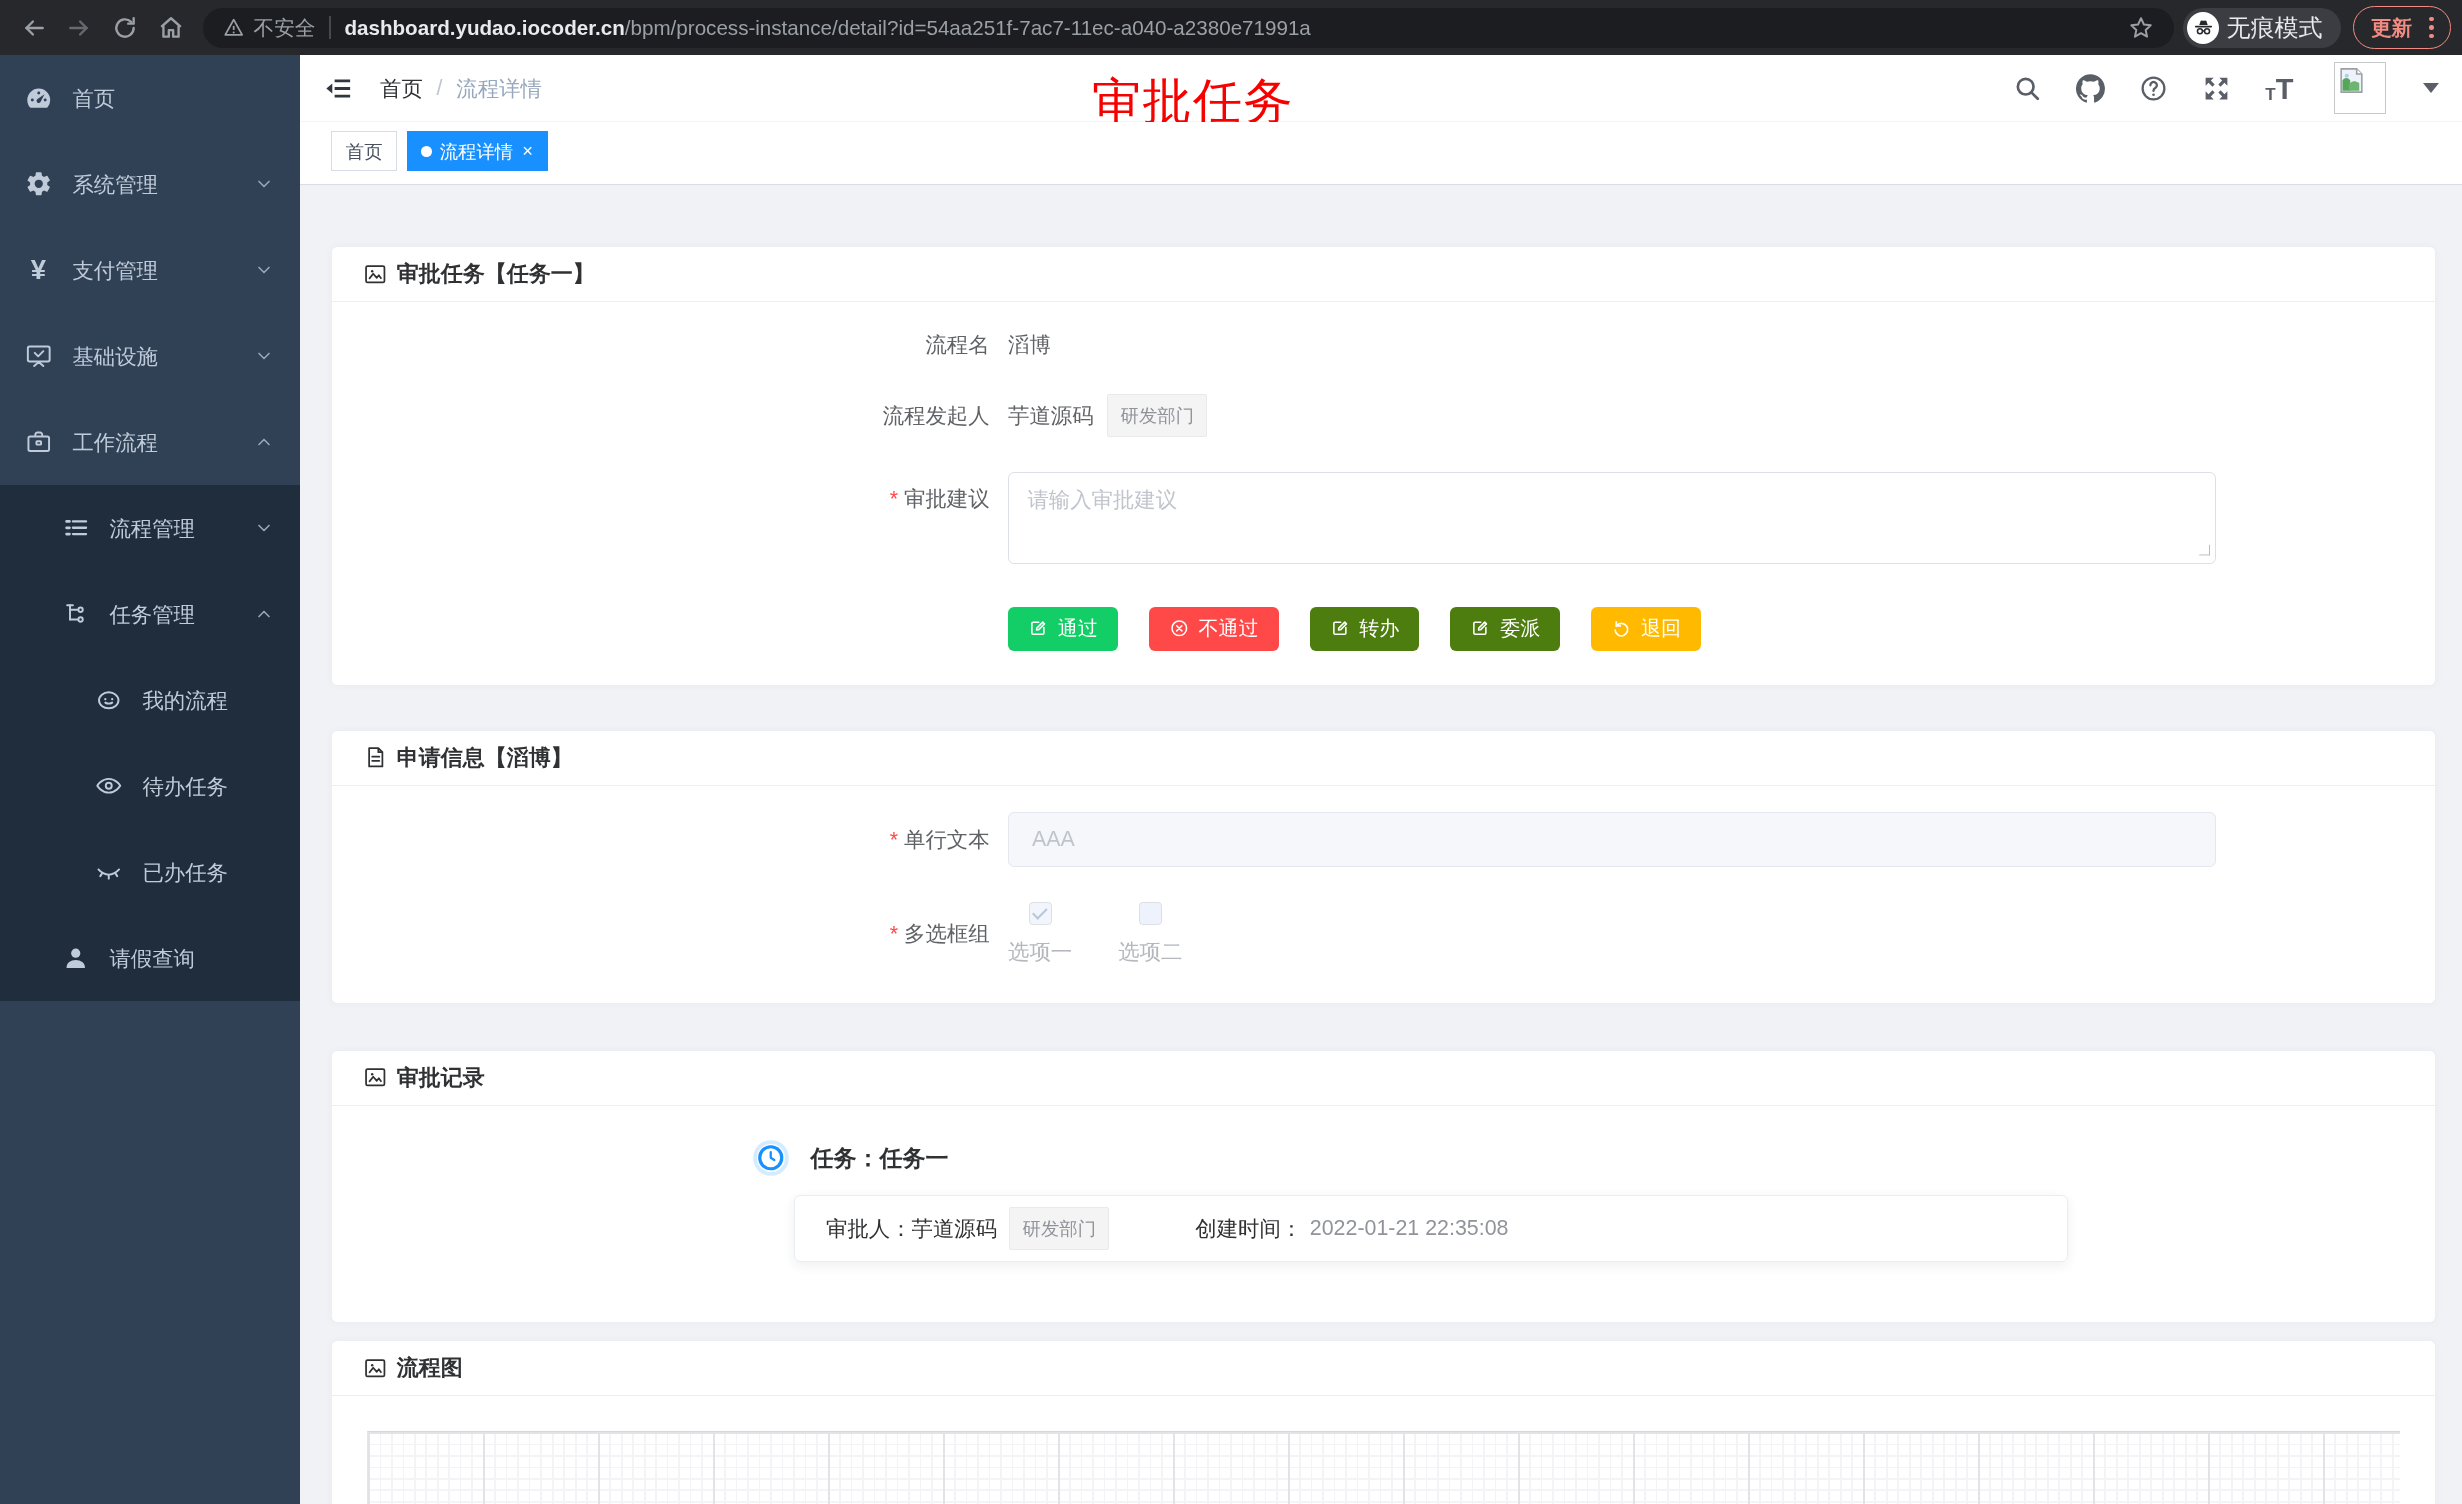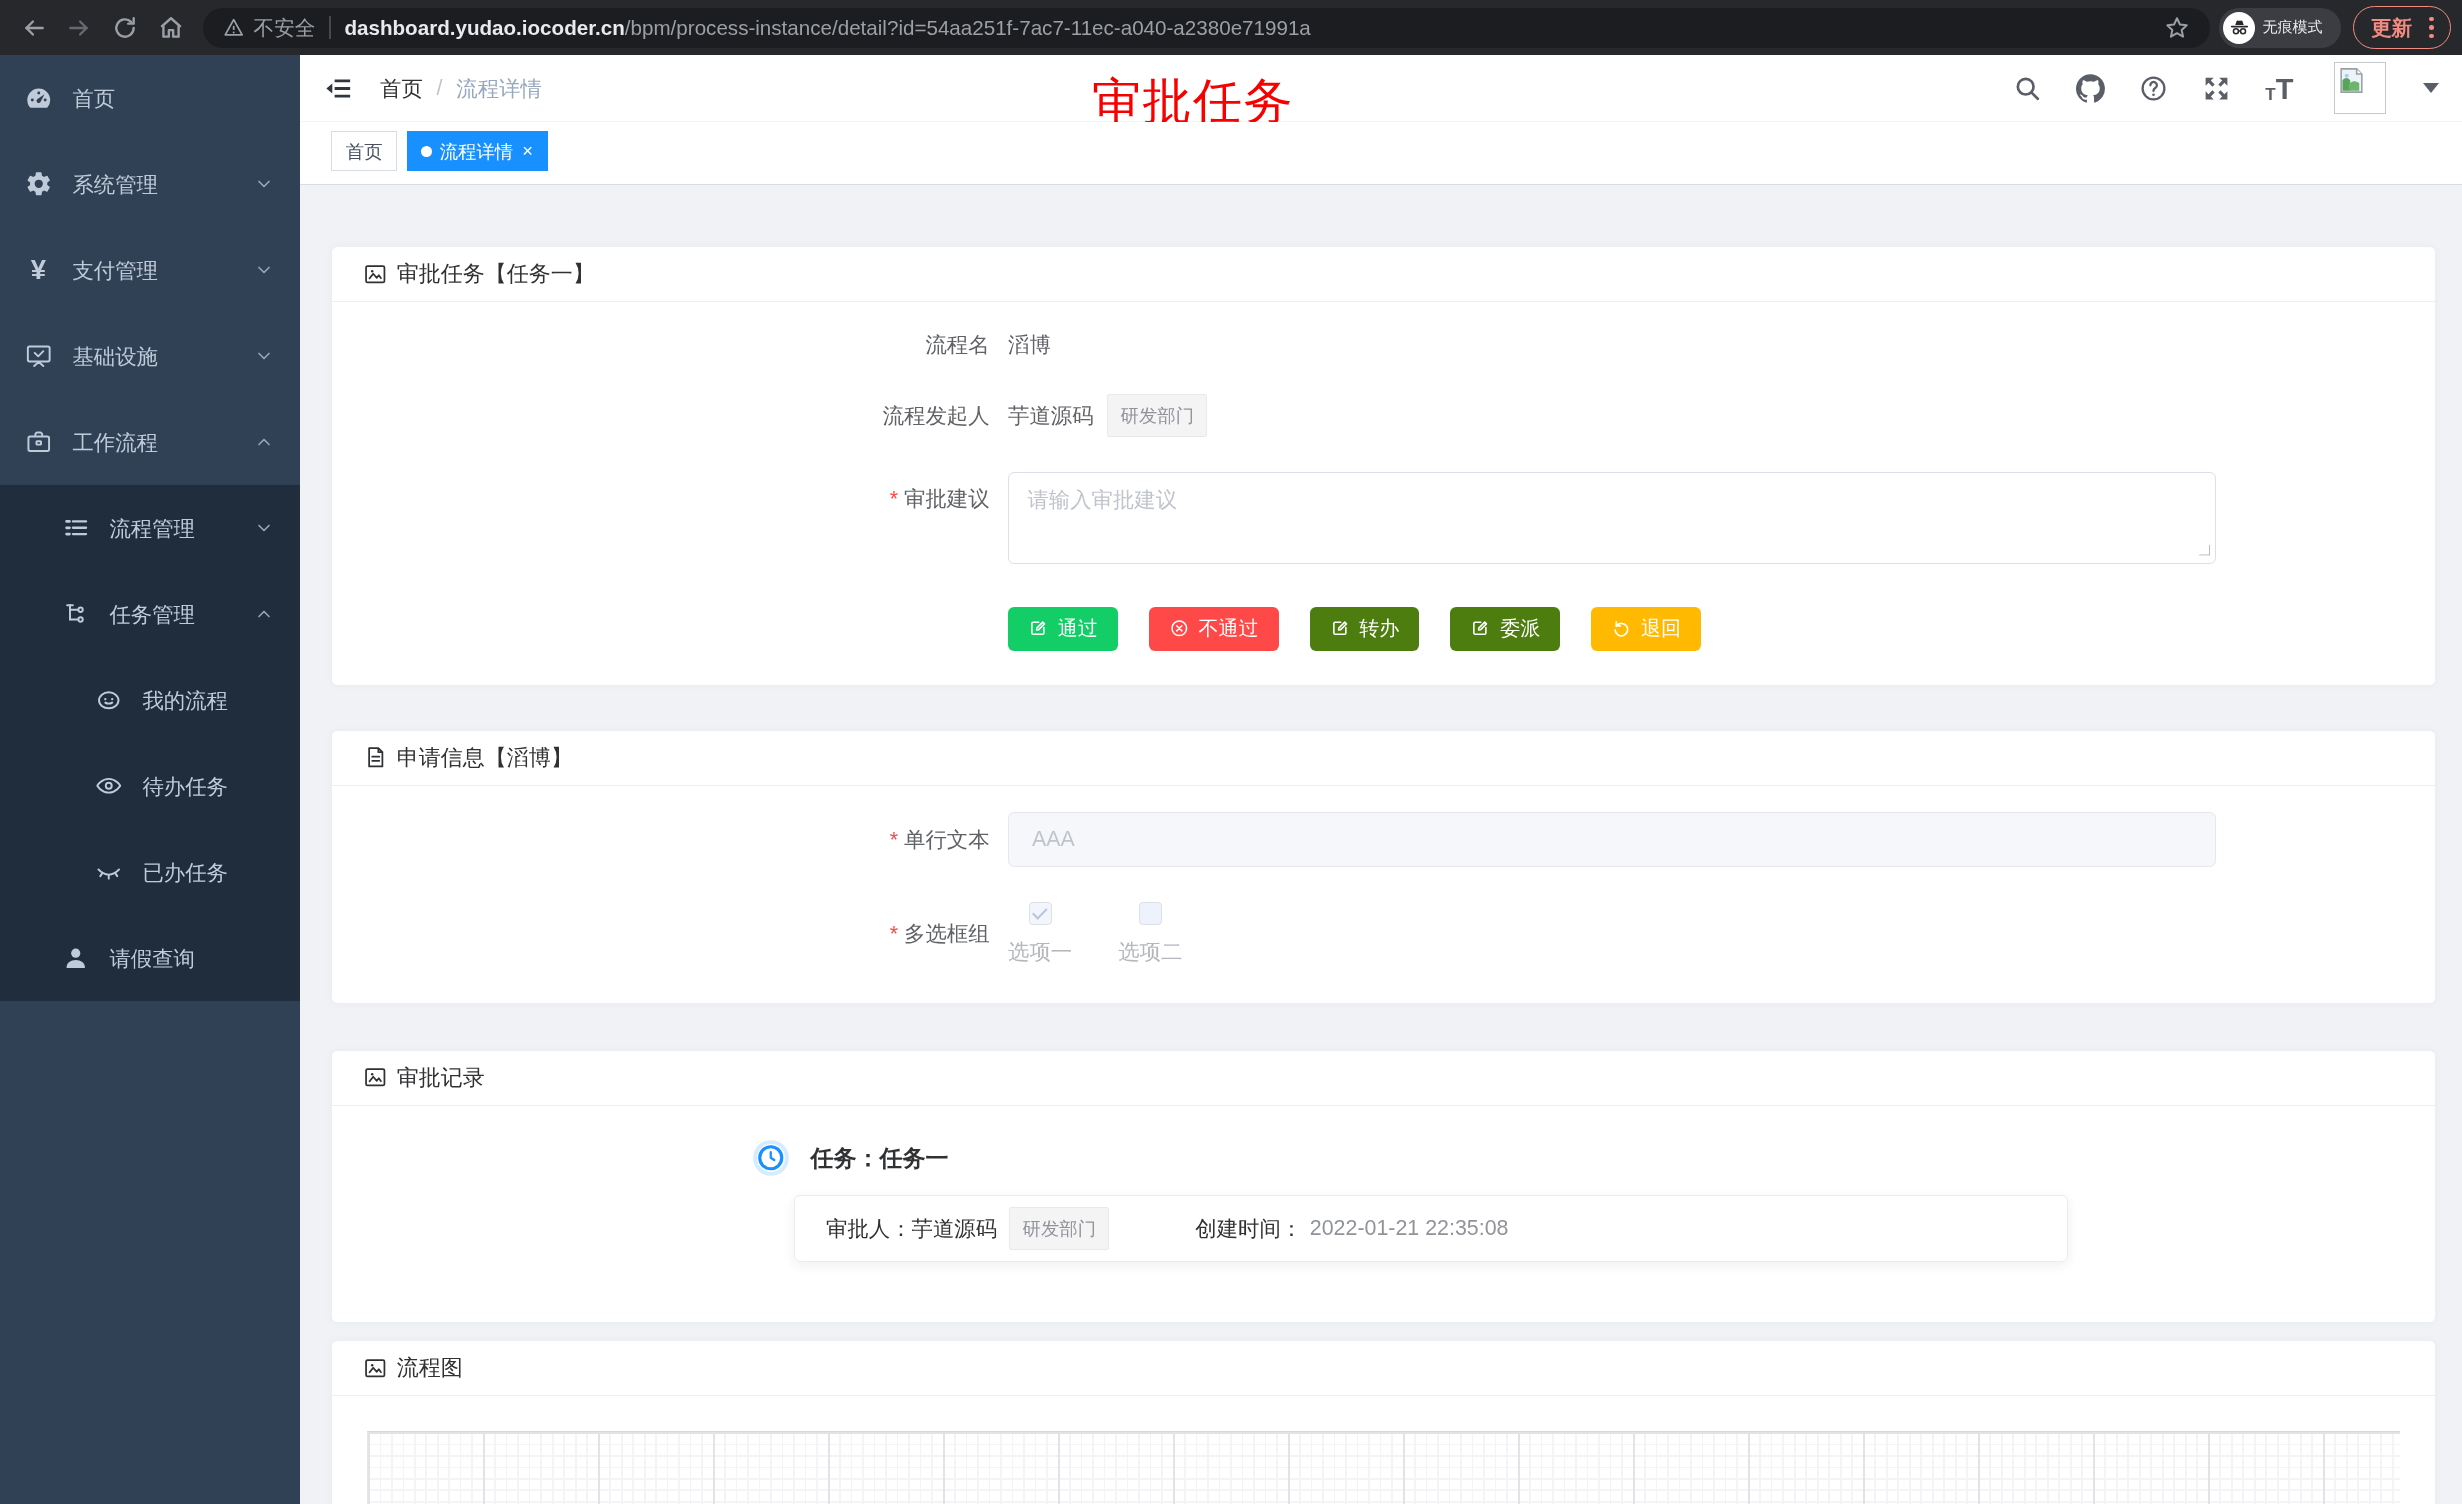--- a/index.html
+++ b/index.html
@@ -10,21 +10,21 @@
   .chrome{position:absolute;top:0;left:0;right:0;height:55px;background:#27282c;display:flex;align-items:center;padding:0 10.7px;}
   .cicon{width:29px;height:29px;color:#9aa0a6;display:flex;align-items:center;justify-content:center;margin:0 8.4px;flex:none;}
   .cicon svg{width:26px;height:26px;}
   .omnibox{flex:1;height:40px;margin:0 9.2px;background:#1c1d20;border-radius:20px;display:flex;align-items:center;padding:0 20px;color:#9aa0a6;font-size:20.6px;min-width:0;}
   .omnibox .warn{width:21.4px;height:21.4px;margin-right:9.2px;flex:none;}
   .omnibox .sep{width:1.5px;height:23px;background:#46484d;margin:0 13.8px;flex:none;}
   .omnibox .url{white-space:nowrap;overflow:hidden;font-weight:600;}
   .omnibox .domain{color:#e8eaed;}
   .omnibox .path{color:#9aa0a6;font-weight:400;}
   .omnibox .star{margin-left:auto;width:26px;height:26px;color:#9aa0a6;flex:none;}
-  .incog{height:40px;background:#3b3d42;border-radius:20px;display:flex;align-items:center;gap:7px;padding:0 18.4px 0 4.6px;color:#e8eaed;font-size:15px;flex:none;margin-right:12.2px;}
+  .incog{height:40px;background:#3b3d42;border-radius:20px;display:flex;align-items:center;gap:7px;padding:0 18.4px 0 4.6px;color:#e8eaed;font-size:24px;flex:none;margin-right:12.2px;}
   .incog-circle{width:32px;height:32px;background:#fff;border-radius:50%;display:flex;align-items:center;justify-content:center;}
   .incog-circle svg{width:23px;height:23px;}
   .update{height:43px;border:1.5px solid #f28b82;border-radius:21.4px;display:flex;align-items:center;gap:12.2px;padding:0 12.2px 0 17px;color:#f28b82;font-size:20.6px;font-weight:600;flex:none;}
   .kebab{display:flex;flex-direction:column;gap:3.8px;padding:0 4.6px;}
   .kebab i{width:4.6px;height:4.6px;border-radius:50%;background:#f28b82;}
 
   
   .app{position:absolute;top:55px;left:0;right:0;bottom:0;display:flex;}
   .sidebar{width:300px;background:#304156;flex:none;display:flex;flex-direction:column;overflow:hidden;}
   .logo-row{height:83px;display:flex;align-items:center;padding-left:41px;gap:21.4px;flex:none;}
@@ -57,21 +57,21 @@
   .caret{width:0;height:0;border-left:8.4px solid transparent;border-right:8.4px solid transparent;border-top:10.7px solid #5a5e66;margin-left:3.1px;}
 
   .tagsview{position:absolute;top:67px;left:0;right:0;height:63px;background:#fff;border-bottom:1.5px solid #d8dce5;display:flex;align-items:flex-start;padding:9.2px 0 0 31px;gap:9.2px;}
   .tag-item{height:40px;border:1.5px solid #d8dce5;background:#fff;color:#495060;font-size:18.4px;display:inline-flex;align-items:center;padding:0 13.8px;gap:7.6px;cursor:pointer;}
   .tag-item.active{background:#1890ff;border-color:#1890ff;color:#fff;}
   .tag-dot{width:10.7px;height:10.7px;border-radius:50%;background:#fff;flex:none;}
   .tag-close{font-size:18.4px;line-height:1;margin-left:1.5px;}
 
   .content{position:absolute;top:130px;left:0;right:0;bottom:0;background:#f0f2f5;padding:61px 26px 0 31px;overflow:hidden;}
   .card{background:#fff;border:1.5px solid #ebeef5;border-radius:6.1px;box-shadow:0 0 9.2px rgba(0,0,0,.03);}
-  .card-h{height:55px;display:flex;align-items:center;gap:9.2px;padding:0 31px;border-bottom:1.5px solid #ebeef5;color:#303133;font-size:22px;font-weight:400;}
+  .card-h{height:55px;display:flex;align-items:center;gap:9.2px;padding:0 31px;border-bottom:1.5px solid #ebeef5;color:#303133;font-size:22px;font-weight:700;}
   .card-h svg{width:24.5px;height:24.5px;color:#303133;flex:none;}
 
   .frow{display:flex;align-items:center;}
   .flabel{width:676px;flex:none;text-align:right;padding-right:18.4px;color:#606266;font-size:21.4px;font-weight:500;white-space:nowrap;}
   .req{color:#ff4949;margin-right:6.1px;}
   .fvalue{color:#606266;font-size:21.4px;display:flex;align-items:center;}
   .info-tag{display:inline-flex;align-items:center;height:43px;padding:0 12.2px;background:#f4f4f5;border:1.5px solid #e9e9eb;border-radius:2px;color:#909399;font-size:18.4px;margin-left:13.8px;white-space:nowrap;}
   textarea.approve-input{width:1208px;height:92px;border:1.5px solid #dcdfe6;border-radius:6.1px;padding:12.2px 18.4px;font-size:21.4px;color:#606266;resize:none;outline:none;background:#fff;}
   textarea.approve-input::placeholder{color:#c0c4cc;}
   .ta-wrap{position:relative;display:inline-block;}

